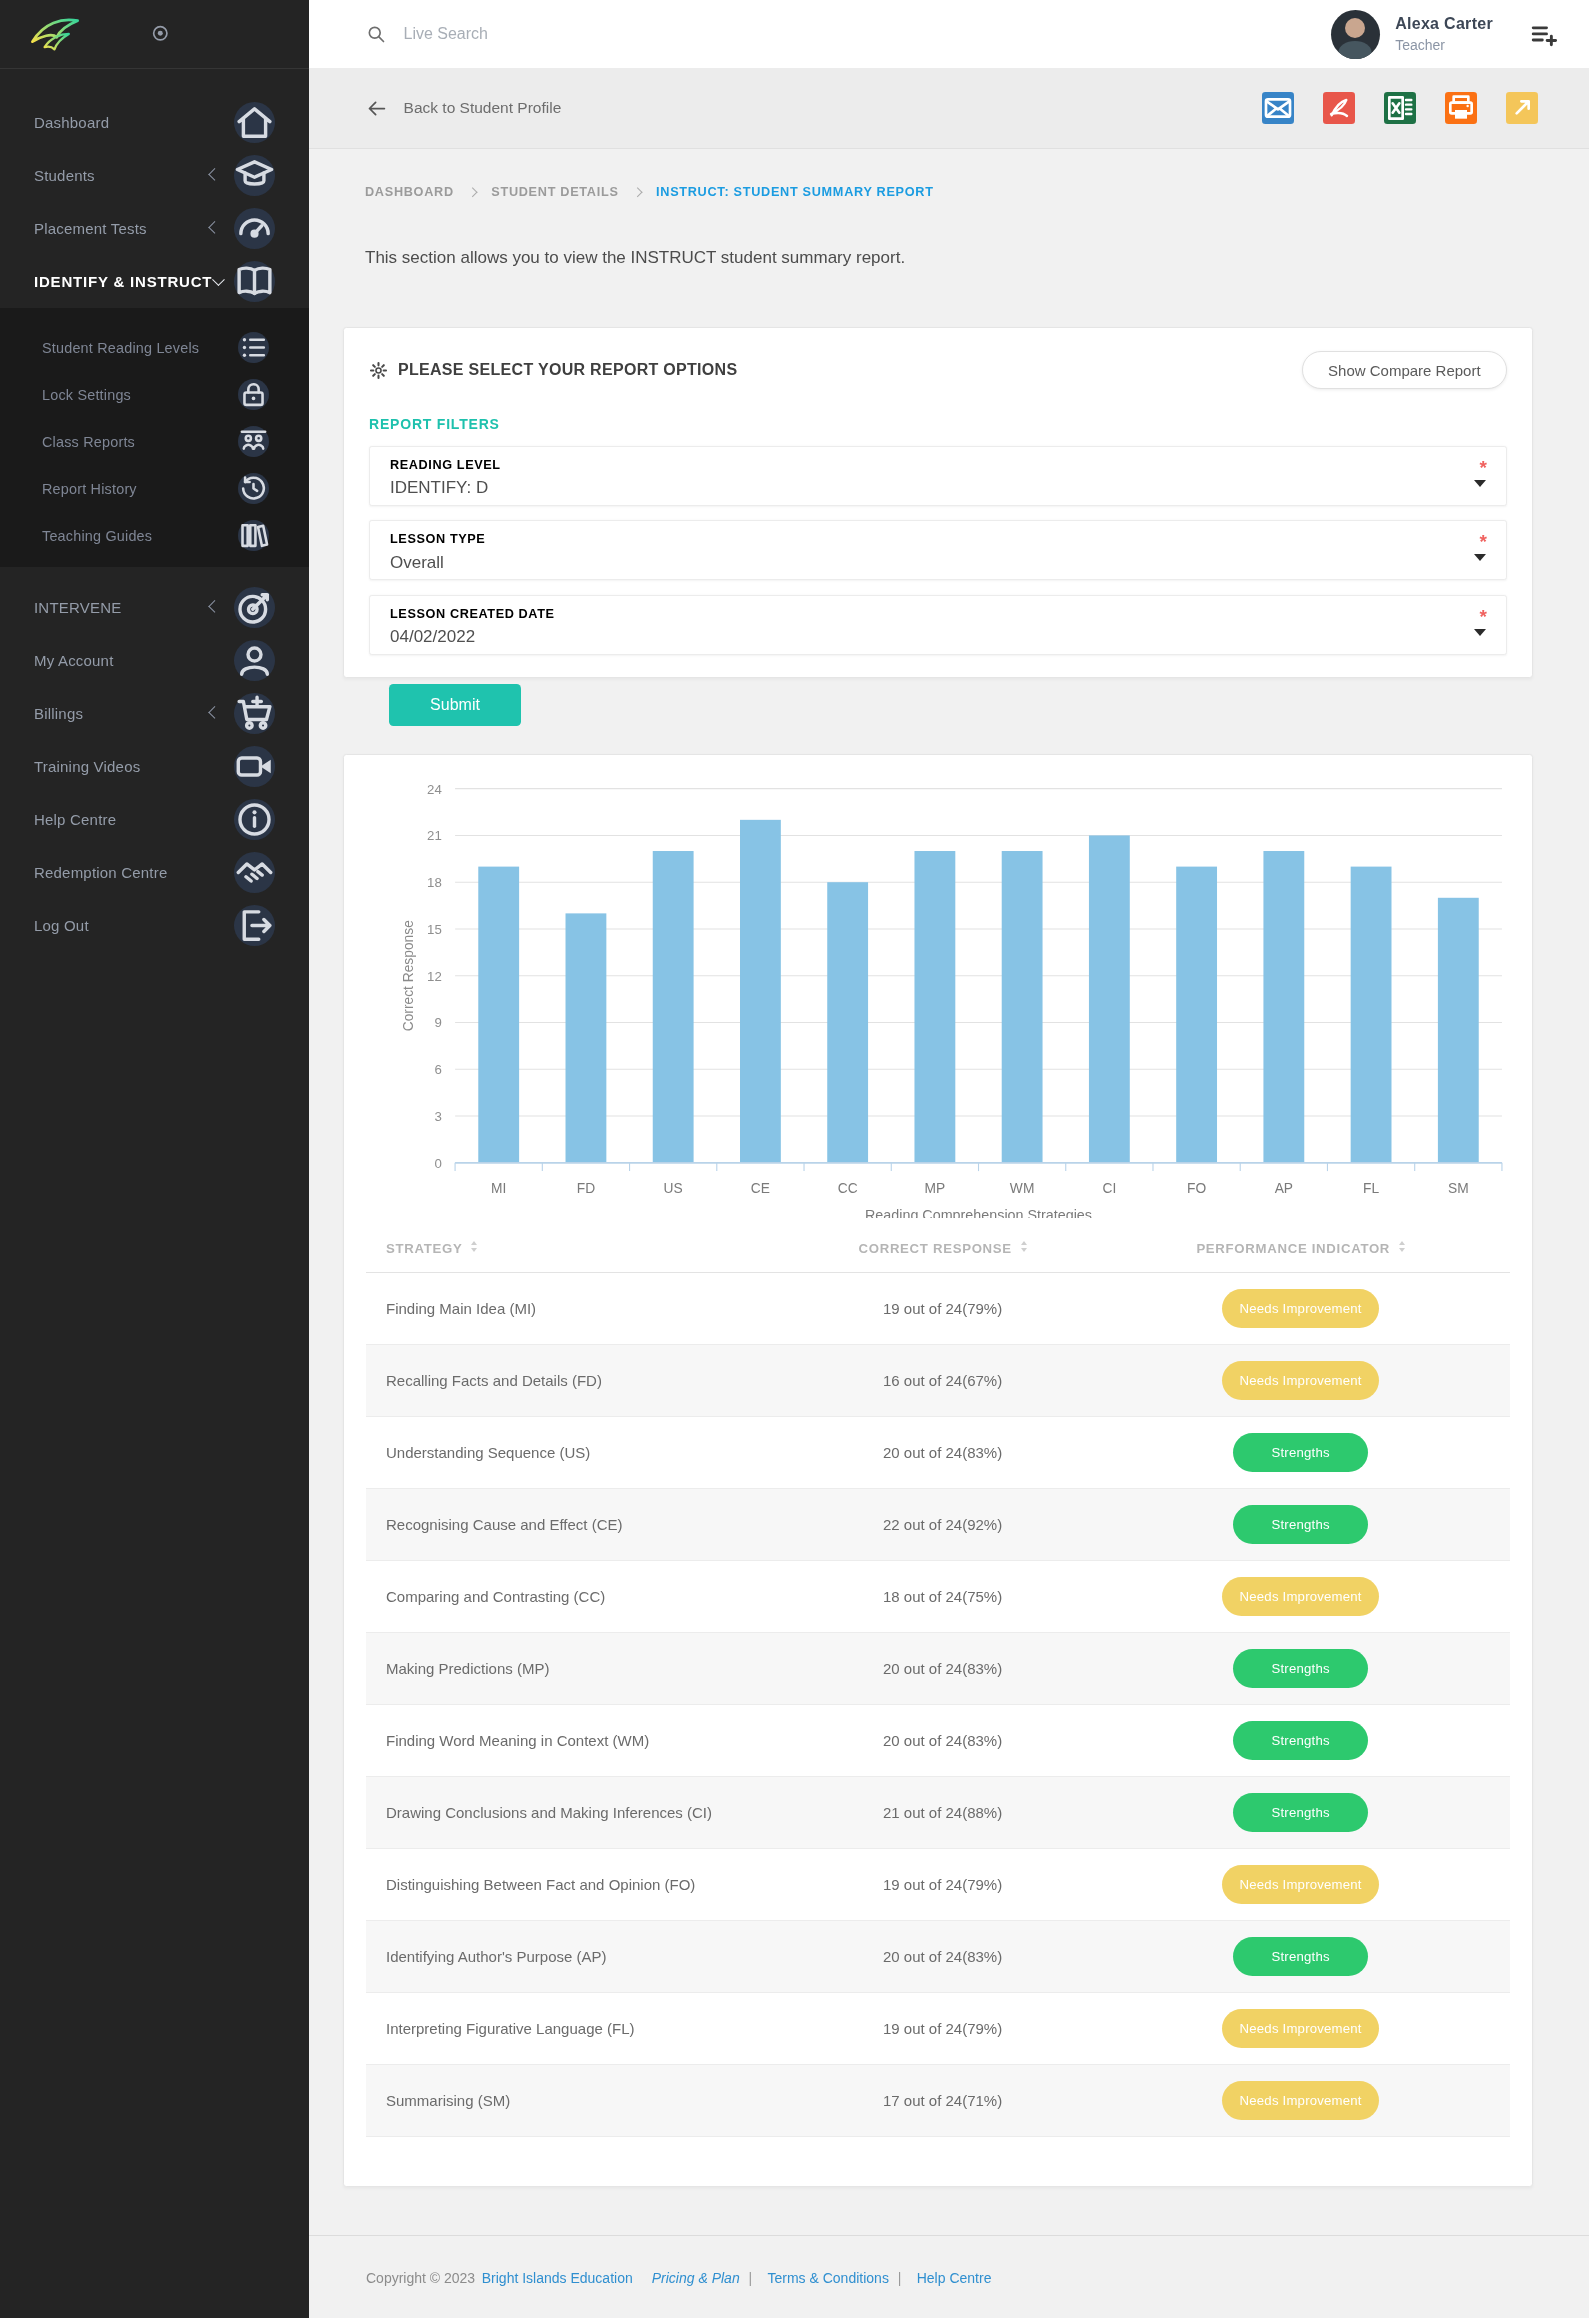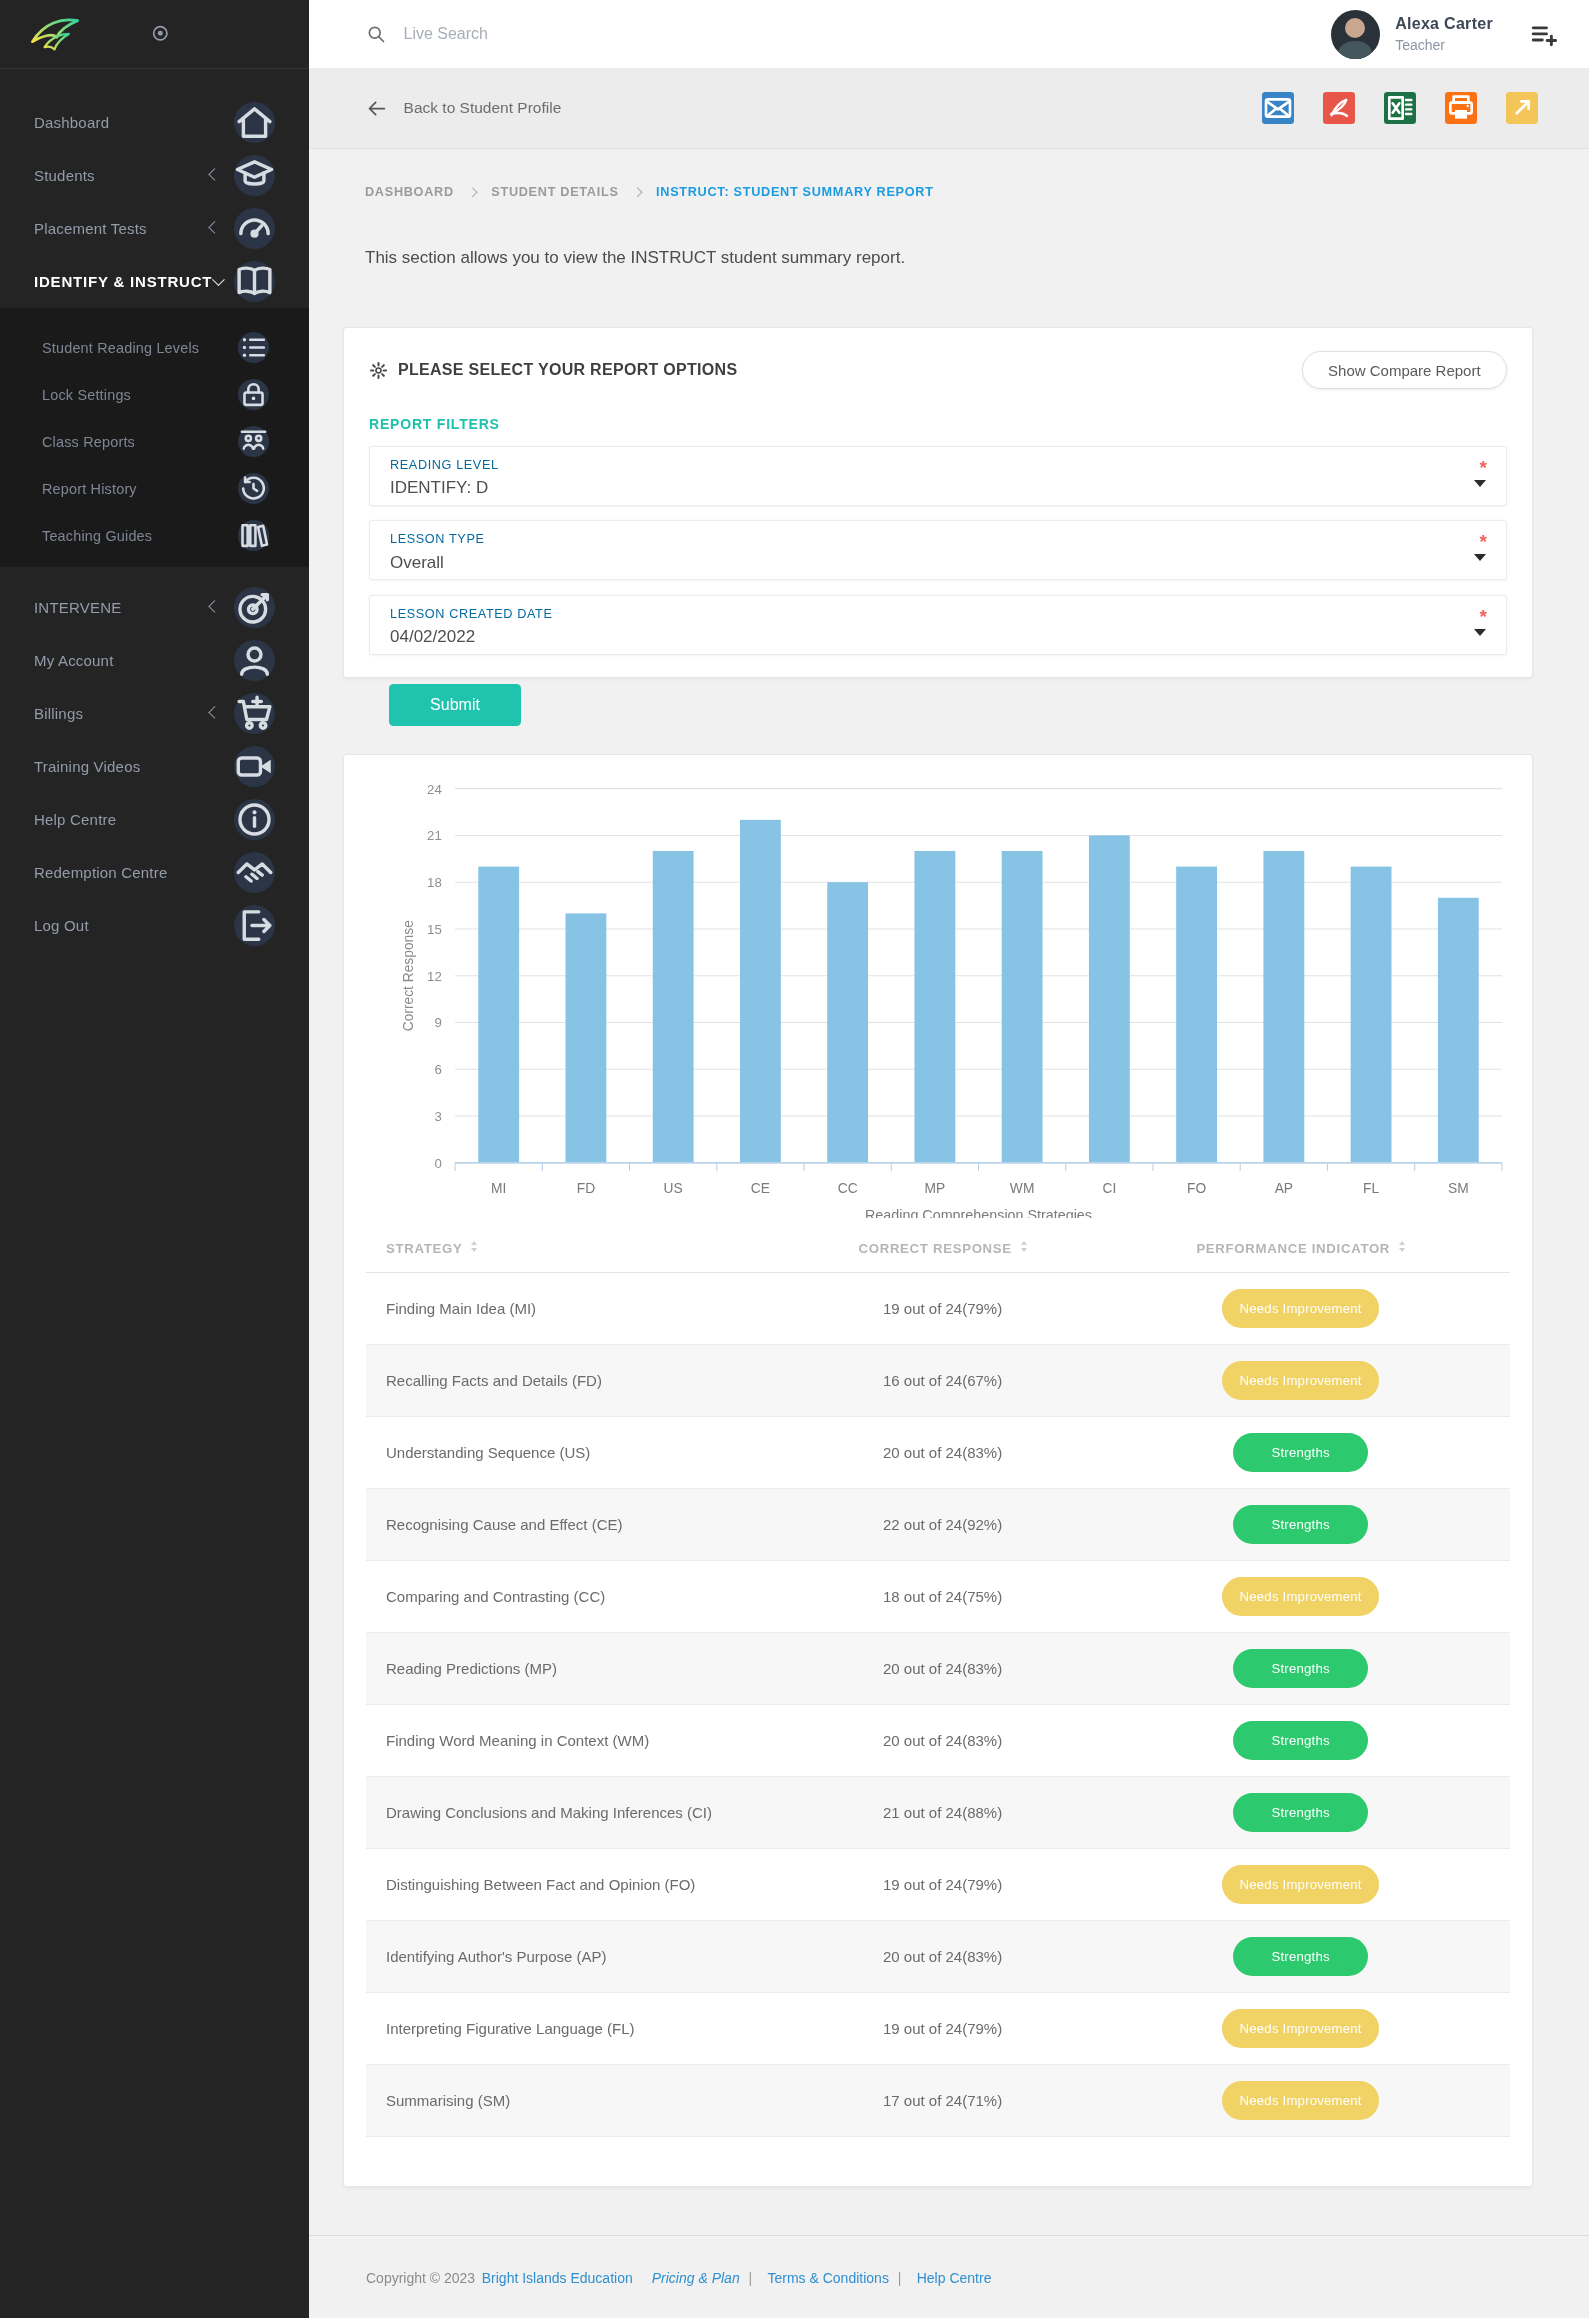--- a/index.html
+++ b/index.html
@@ -61,21 +61,21 @@
 
   .card{background:#fff;border:0.6px solid #e5e5e5;border-radius:3.3px;box-shadow:0 1.1px 3.3px rgba(0,0,0,.04)}
   .options-card{margin-top:59px;padding:23px 25px 22px;box-sizing:border-box}
   .opt-head{display:flex;align-items:center;height:38px}
   .gear{width:19px;height:19px;color:#4a4a4a;flex:none}
   .gear svg{width:19px;height:19px}
   .opt-head h2{font-size:16px;color:#3f3f3f;margin:0 0 0 10px;letter-spacing:0.3px;font-weight:bold}
   .compare-btn{margin-left:auto;height:38px;padding:0 25.4px;border-radius:19px;border:1.1px solid #e0e0e0;background:#fff;color:#5a5a5a;font-size:15px;font-family:inherit;box-shadow:0 1.1px 3.3px rgba(0,0,0,.08);cursor:pointer}
   .filters-title{margin:26.5px 0 0;font-size:14px;color:#1ec1ad;letter-spacing:0.8px;font-weight:bold}
   .fbox{position:relative;margin-top:14.4px;border:1.1px solid #ececec;border-radius:2.8px;box-shadow:0 0.6px 2.2px rgba(0,0,0,.05);padding:11px 20px;height:60px;box-sizing:border-box;cursor:pointer;background:#fff}
-  .flabel{font-size:12.7px;font-weight:normal;color:#0369a1;letter-spacing:0.6px}
+  .flabel{font-size:12.7px;font-weight:bold;color:#000000;letter-spacing:0.6px}
   .fvalue{font-size:17px;color:#4f4f4f;margin-top:6.6px}
   .req{position:absolute;top:10px;right:19px;color:#f0625f;font-size:19px;font-weight:bold}
   .caret{position:absolute;right:20px;top:33px;width:0;height:0;border-left:6px solid transparent;border-right:6px solid transparent;border-top:7.7px solid #2b2b2b}
 
   .submit-btn{display:block;margin:6.6px 0 0 46px;width:132px;height:42px;background:#1fc3ae;color:#fff;font-size:16px;border:none;border-radius:4.4px;font-family:inherit;cursor:pointer}
 
   .chart-card{margin-top:28px;padding:15.5px 22px 49px;box-sizing:border-box}
   #chart svg{display:block}
 
   .thead{display:grid;grid-template-columns:37.4% 26% 36.6%;align-items:center;height:47px;border-bottom:1.1px solid #e3e3e3;margin-top:7.7px}
@@ -497,21 +497,21 @@
               <div class="td-strategy">Recognising Cause and Effect (CE)</div>
               <div class="td-resp">22 out of 24(92%)</div>
               <div class="td-ind"><span class="badge" style="background:#2dc96e">Strengths</span></div>
             </div>
             <div class="trow">
               <div class="td-strategy">Comparing and Contrasting (CC)</div>
               <div class="td-resp">18 out of 24(75%)</div>
               <div class="td-ind"><span class="badge" style="background:#f1d264">Needs Improvement</span></div>
             </div>
             <div class="trow alt">
-              <div class="td-strategy">Reading Predictions (MP)</div>
+              <div class="td-strategy">Making Predictions (MP)</div>
               <div class="td-resp">20 out of 24(83%)</div>
               <div class="td-ind"><span class="badge" style="background:#2dc96e">Strengths</span></div>
             </div>
             <div class="trow">
               <div class="td-strategy">Finding Word Meaning in Context (WM)</div>
               <div class="td-resp">20 out of 24(83%)</div>
               <div class="td-ind"><span class="badge" style="background:#2dc96e">Strengths</span></div>
             </div>
             <div class="trow alt">
               <div class="td-strategy">Drawing Conclusions and Making Inferences (CI)</div>

